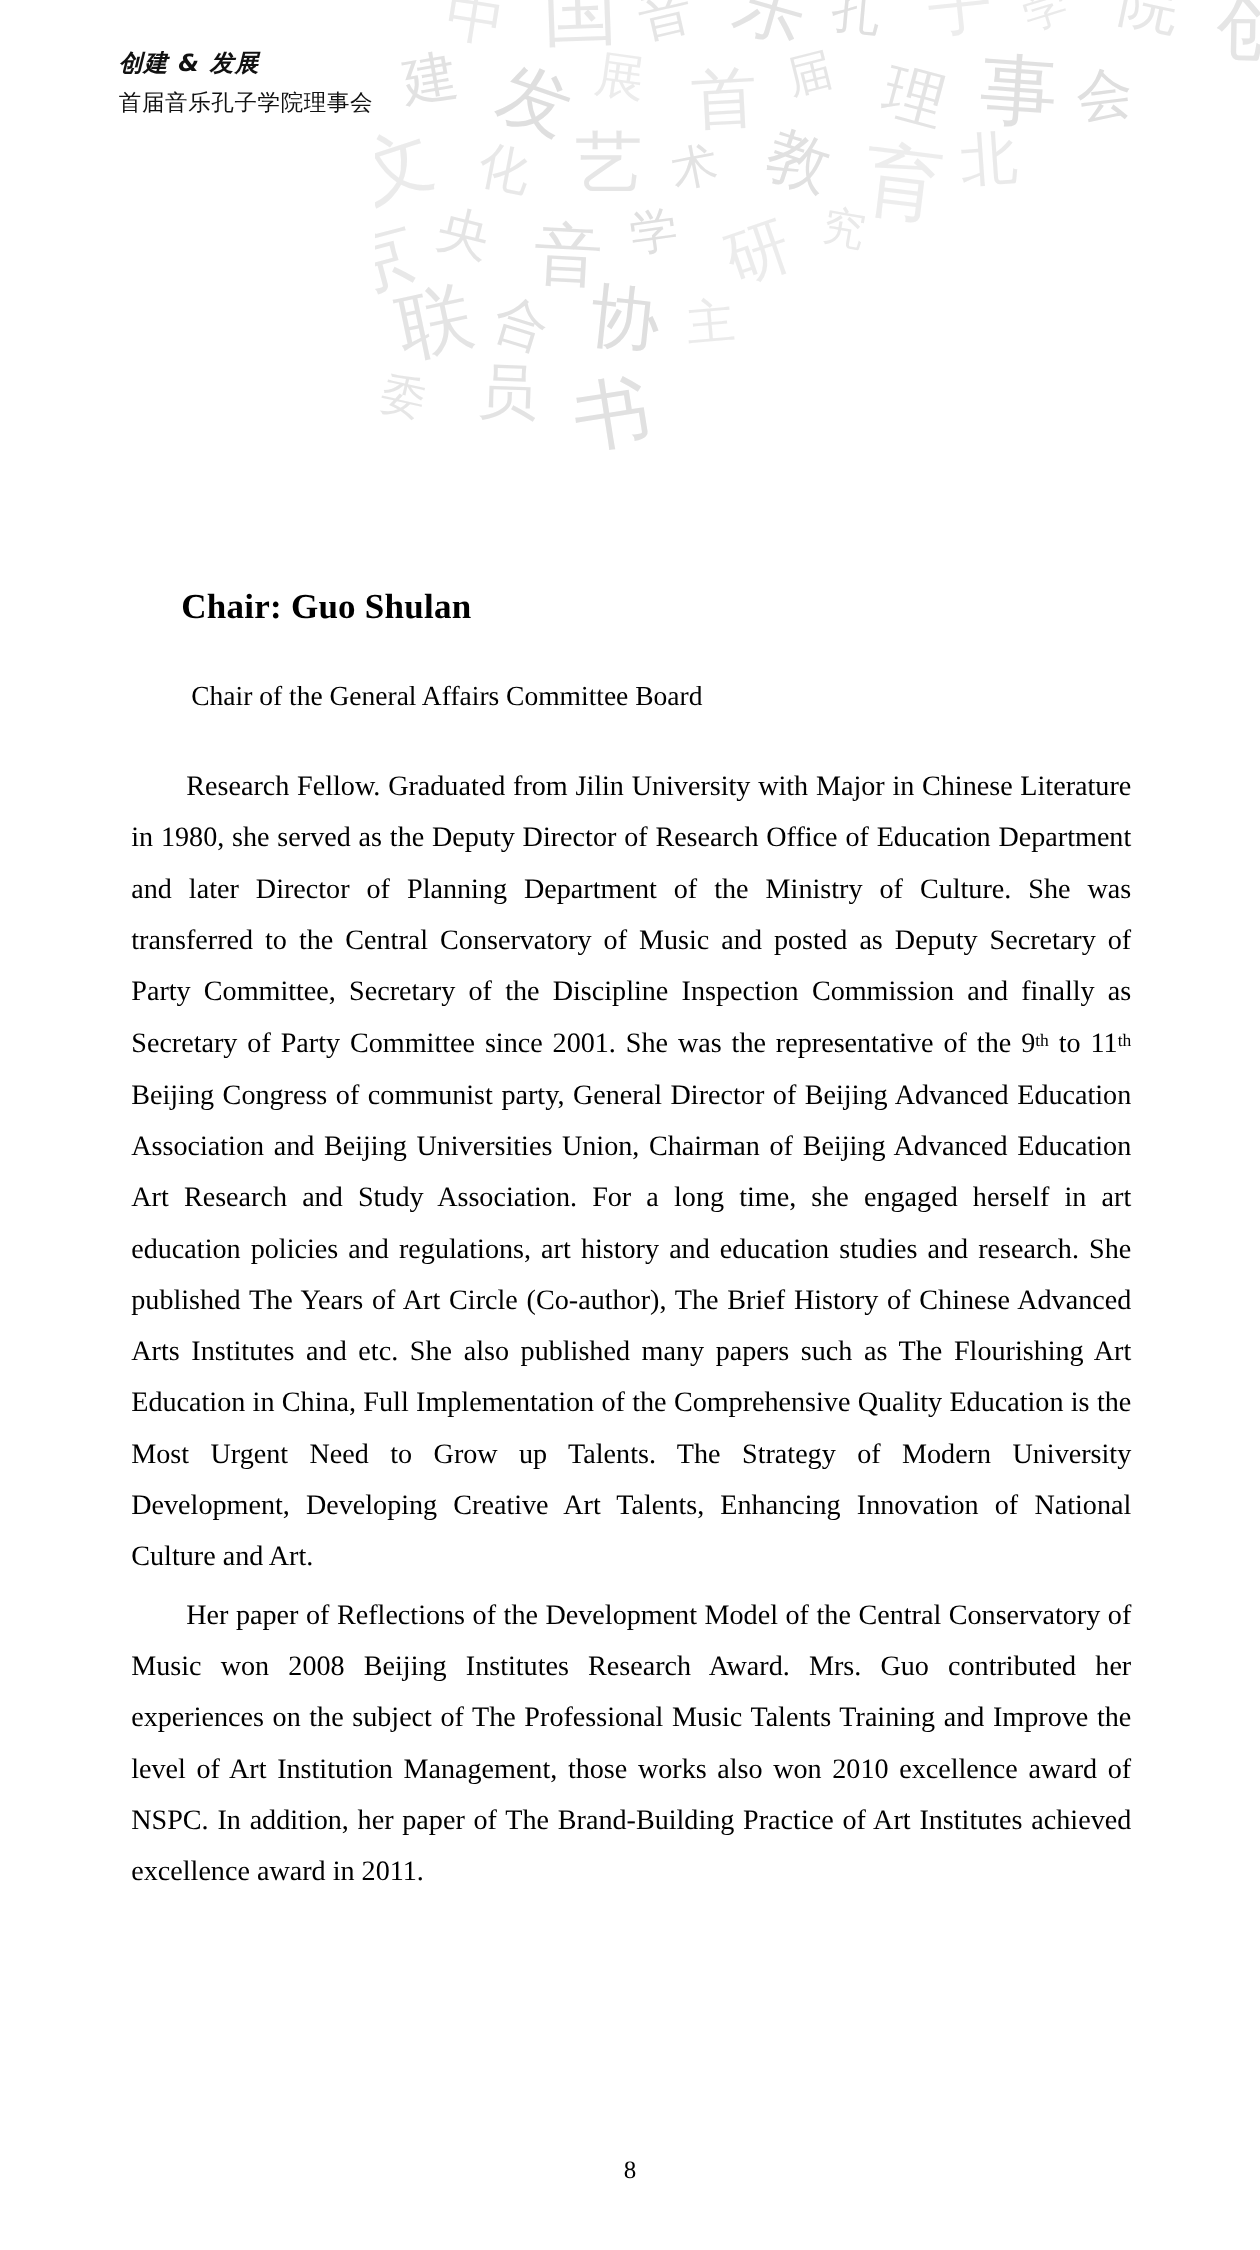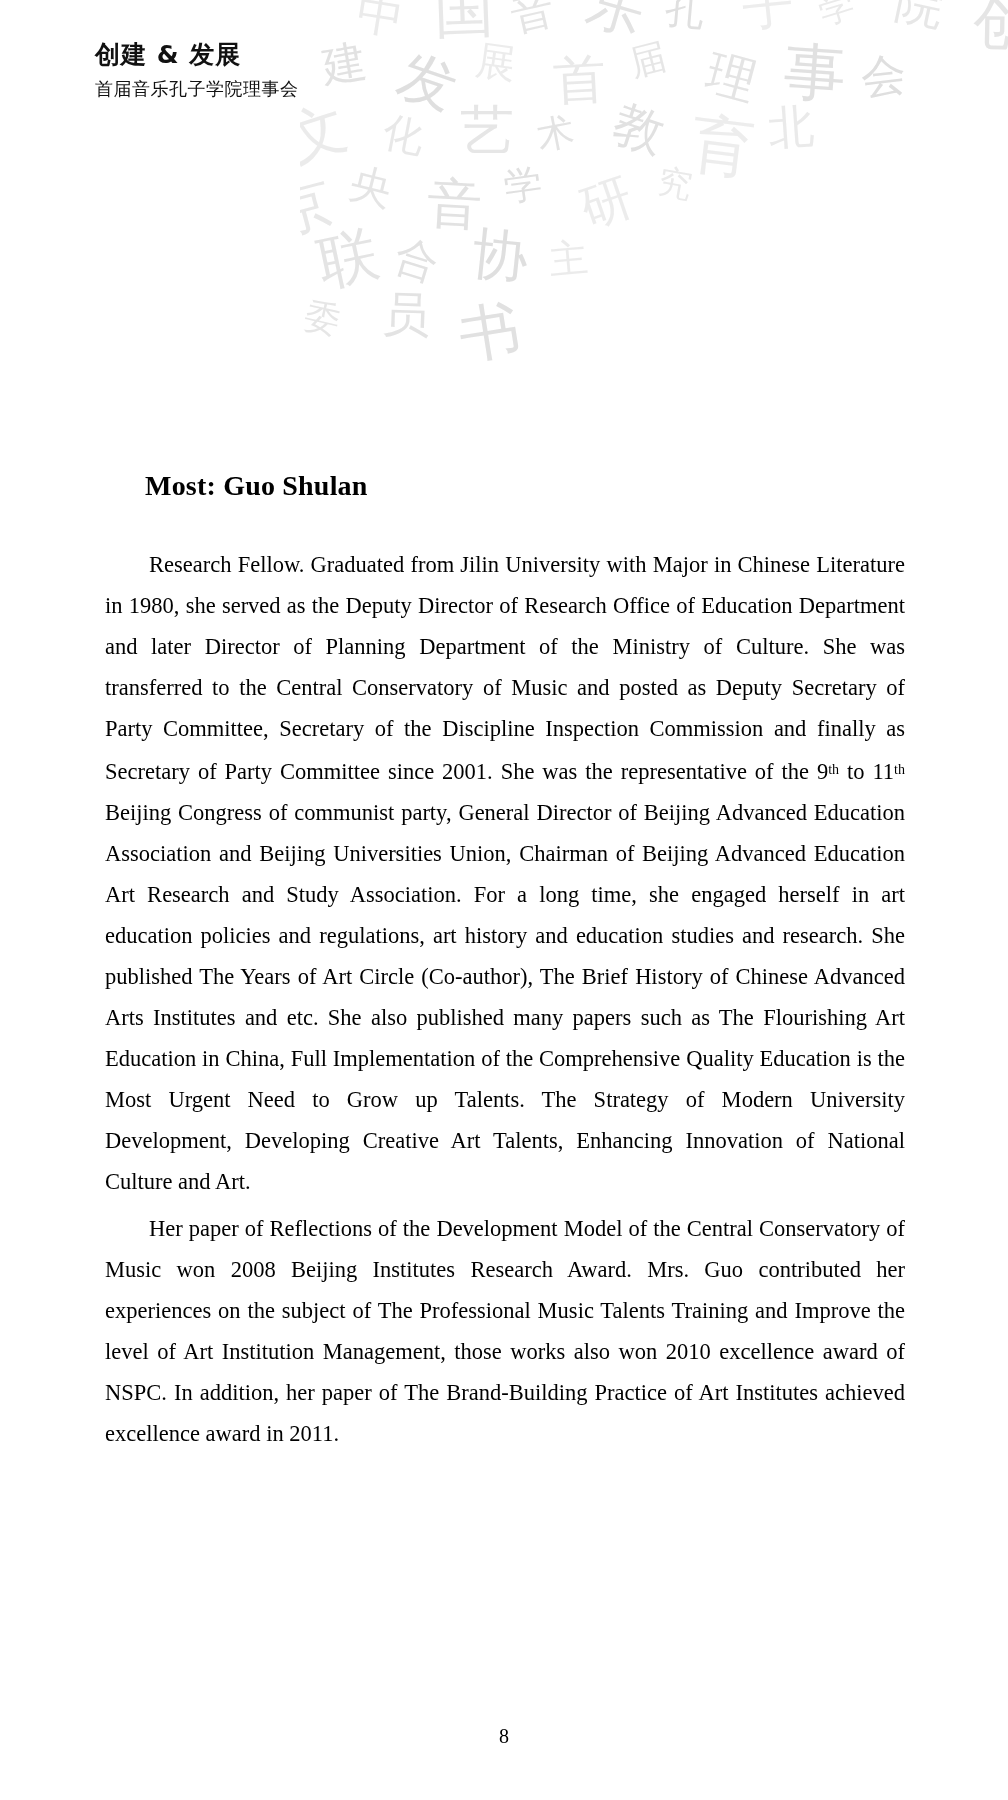--- a/index.html
+++ b/index.html
@@ -38,22 +38,23 @@
 
   
   .masthead {
     position: absolute;
     top: 40px;
     left: 95px;
     width: 420px;
   }
   .masthead-cn-title {
     font-family: "DejaVu Sans", sans-serif;
-    font-size: 25px;
+    font-size: 19px;
     font-weight: bold;
+    font-style: italic;
     letter-spacing: 1px;
     color: #111;
     line-height: 1.2;
   }
   .masthead-cn-sub {
     font-family: "DejaVu Sans", sans-serif;
     font-size: 18px;
     color: #111;
     margin-top: 7px;
     letter-spacing: 0.5px;
@@ -146,21 +147,22 @@
       <span class="wm-char" style="font-size: 48px; left: 82px; top: 330px; transform: rotate(2deg); opacity: 0.71;">员</span>
       <span class="wm-char" style="font-size: 61px; left: 159px; top: 341px; transform: rotate(-9deg); opacity: 0.78;">书</span>
     </div>
 
   <div class="masthead">
     <div class="masthead-cn-title">创建 &amp; 发展</div>
     <div class="masthead-cn-sub">首届音乐孔子学院理事会</div>
   </div>
 
   <div class="content">
-    <h1 class="doc-title">Most: Guo Shulan</h1>
+    <h1 class="doc-title">Chair: Guo Shulan</h1>
+    <div class="subtitle">Chair of the General Affairs Committee Board</div>
 
     <p class="para">
       <span>Research Fellow. Graduated from Jilin University with Major in Chinese Literature in 1980, she served as the Deputy Director of Research Office of Education Department and later Director of Planning Department of the Ministry of Culture.  She was transferred to the Central Conservatory of Music and posted as Deputy Secretary of Party Committee, Secretary of the Discipline Inspection Commission and finally as Secretary of Party Committee since 2001. She was the representative of the 9</span><sup class="ord">th</sup><span> to 11</span><sup class="ord">th</sup><span> Beijing Congress of communist party, General Director of Beijing Advanced Education Association and Beijing Universities Union, Chairman of Beijing Advanced Education Art Research and Study Association. For a long time, she engaged herself in art education policies and regulations, art history and education studies and research. She published </span><span class="it">The Years of Art Circle</span><span> (Co-author), </span><span class="it">The Brief History of Chinese Advanced Arts Institutes</span><span> and etc.  She also published  many papers such as </span><span class="it">The Flourishing Art Education in China, Full Implementation of the Comprehensive Quality Education is the Most Urgent Need to Grow up Talents</span><span>. The Strategy of Modern University Development, </span><span class="it">Developing Creative Art Talents, Enhancing Innovation of National Culture and Art.</span>
     </p>
 
     <p class="para">
       <span>Her paper of </span><span class="it">Reflections of the Development Model of the Central Conservatory of Music</span><span> won 2008 Beijing Institutes Research Award. Mrs. Guo contributed her experiences on the subject of </span><span class="it">The Professional Music Talents Training</span><span> and </span><span class="it">Improve the level of Art Institution Management</span><span>, those works also won 2010 excellence award of NSPC. In addition, her paper of </span><span class="it">The Brand-Building Practice of Art Institutes</span><span> achieved excellence award in 2011.</span>
     </p>
   </div>
 

